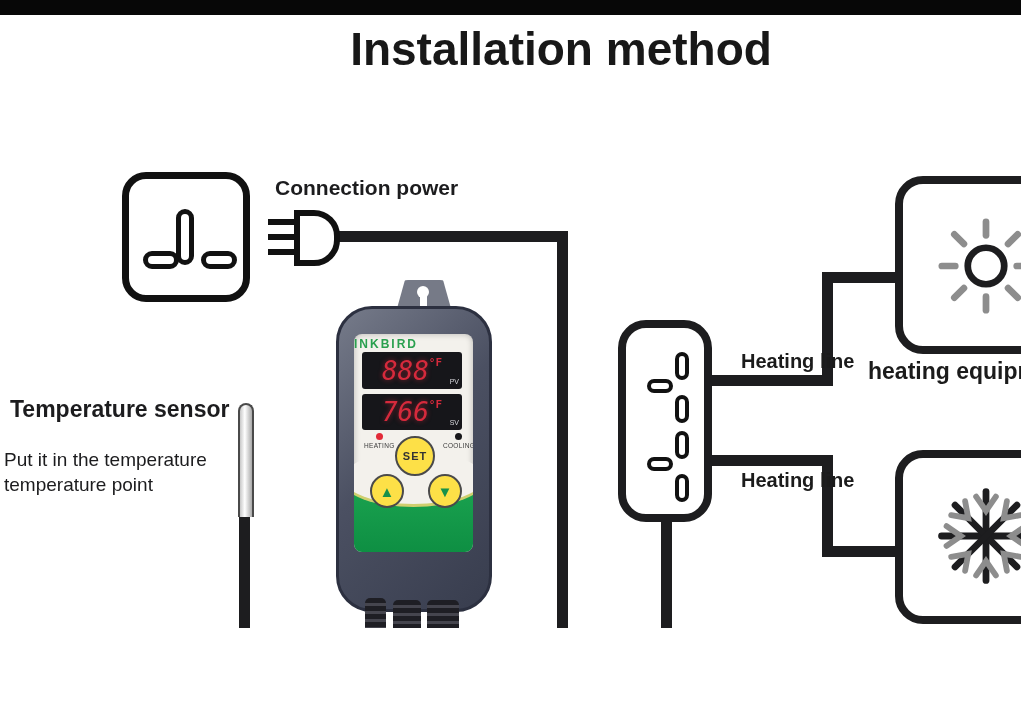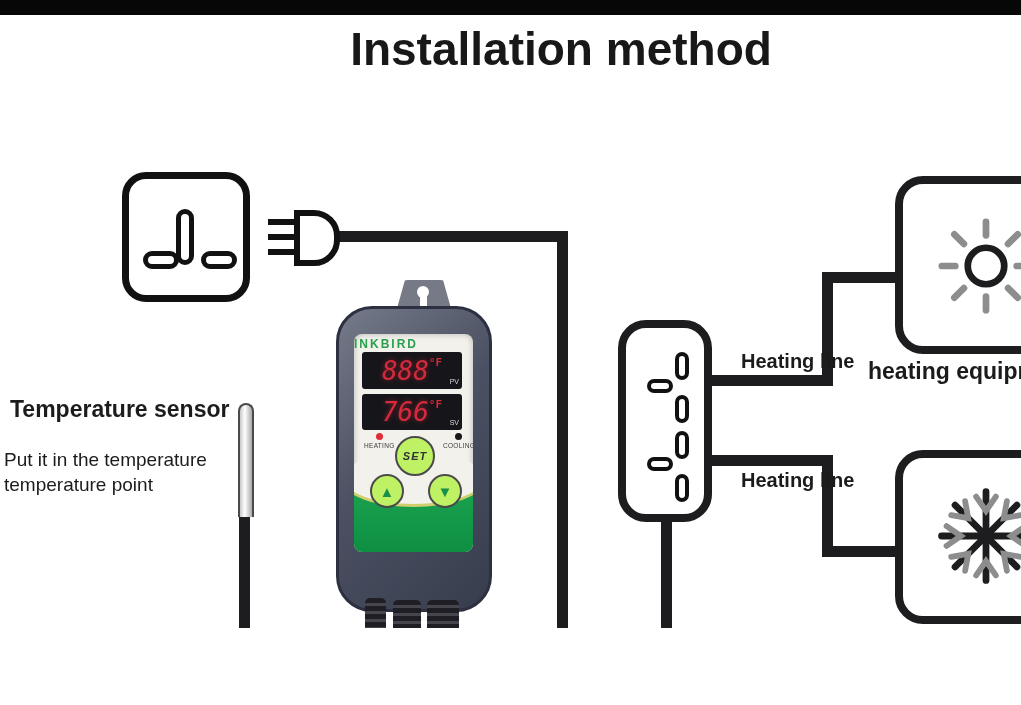--- a/index.html
+++ b/index.html
@@ -46,22 +46,22 @@
          letter-spacing:2px;color:#2aa04f;}
   .display{position:absolute;left:8px;width:100px;background:#16161a;border-radius:3px;
            display:flex;align-items:center;justify-content:center;}
   .digits{font-family:"DejaVu Sans Mono",monospace;font-style:italic;font-weight:normal;
           font-size:26px;color:#d62a3c;text-shadow:0 0 5px rgba(214,42,60,.55);line-height:1;}
   .dunit{font-family:"DejaVu Sans Mono",monospace;font-weight:bold;font-size:11px;color:#d62a3c;
          align-self:flex-start;margin-top:4px;}
   .dlabel{position:absolute;right:3px;bottom:4px;font-size:7px;color:#d8d9de;}
   .dot{position:absolute;width:7px;height:7px;border-radius:50%;}
   .indlabel{position:absolute;font-size:6.5px;color:#3a3a3a;letter-spacing:.3px;}
-  .roundbtn{position:absolute;border-radius:50%;background:#bef264;border:2.5px solid #4a4a4a;
-            display:flex;align-items:center;justify-content:center;font-style:italic;}
+  .roundbtn{position:absolute;border-radius:50%;background:#fde047;border:2.5px solid #4a4a4a;
+            display:flex;align-items:center;justify-content:center;}
   .greenpanel{position:absolute;left:0;bottom:0;width:119px;height:64px;
               background:linear-gradient(#1aa24f,#0e8f43);}
   .whitebulge{position:absolute;left:-11px;top:118px;width:141px;height:52px;border-radius:50%;
               background:#f3f1ec;box-shadow:0 3px 0 #cfcf6e;}
   .relief{position:absolute;border-radius:5px;
           background:repeating-linear-gradient(180deg,#1e1e24 0 5px,#45454e 5px 8px);}
   .sun-svg,.snow-svg{position:absolute;}
 </style>
 </head>
 <body>
@@ -93,20 +93,21 @@
   <div class="wire" style="left:694px;top:455px;width:139px;height:11px;"></div>
   <div class="wire" style="left:822px;top:455px;width:11px;height:102px;"></div>
   <div class="wire" style="left:822px;top:546px;width:77px;height:11px;"></div>
 
   <div class="socket">
     <div class="slot" style="left:47px;top:30px;width:8px;height:46px;"></div>
     <div class="slot" style="left:14px;top:72px;width:26px;height:8px;"></div>
     <div class="slot" style="left:72px;top:72px;width:26px;height:8px;"></div>
   </div>
 
+  <div class="abs" style="left:275px;top:176px;font-size:21px;font-weight:bold;white-space:nowrap;">Connection power</div>
   <div class="plugbody"></div>
   <div class="prong" style="top:219px;"></div>
   <div class="prong" style="top:234px;"></div>
   <div class="prong" style="top:249px;"></div>
 
   <div class="sensortitle">Temperature sensor</div>
   <div class="sensordesc">
     <div>Put it in the temperature</div>
     <div>temperature point</div>
   </div>

